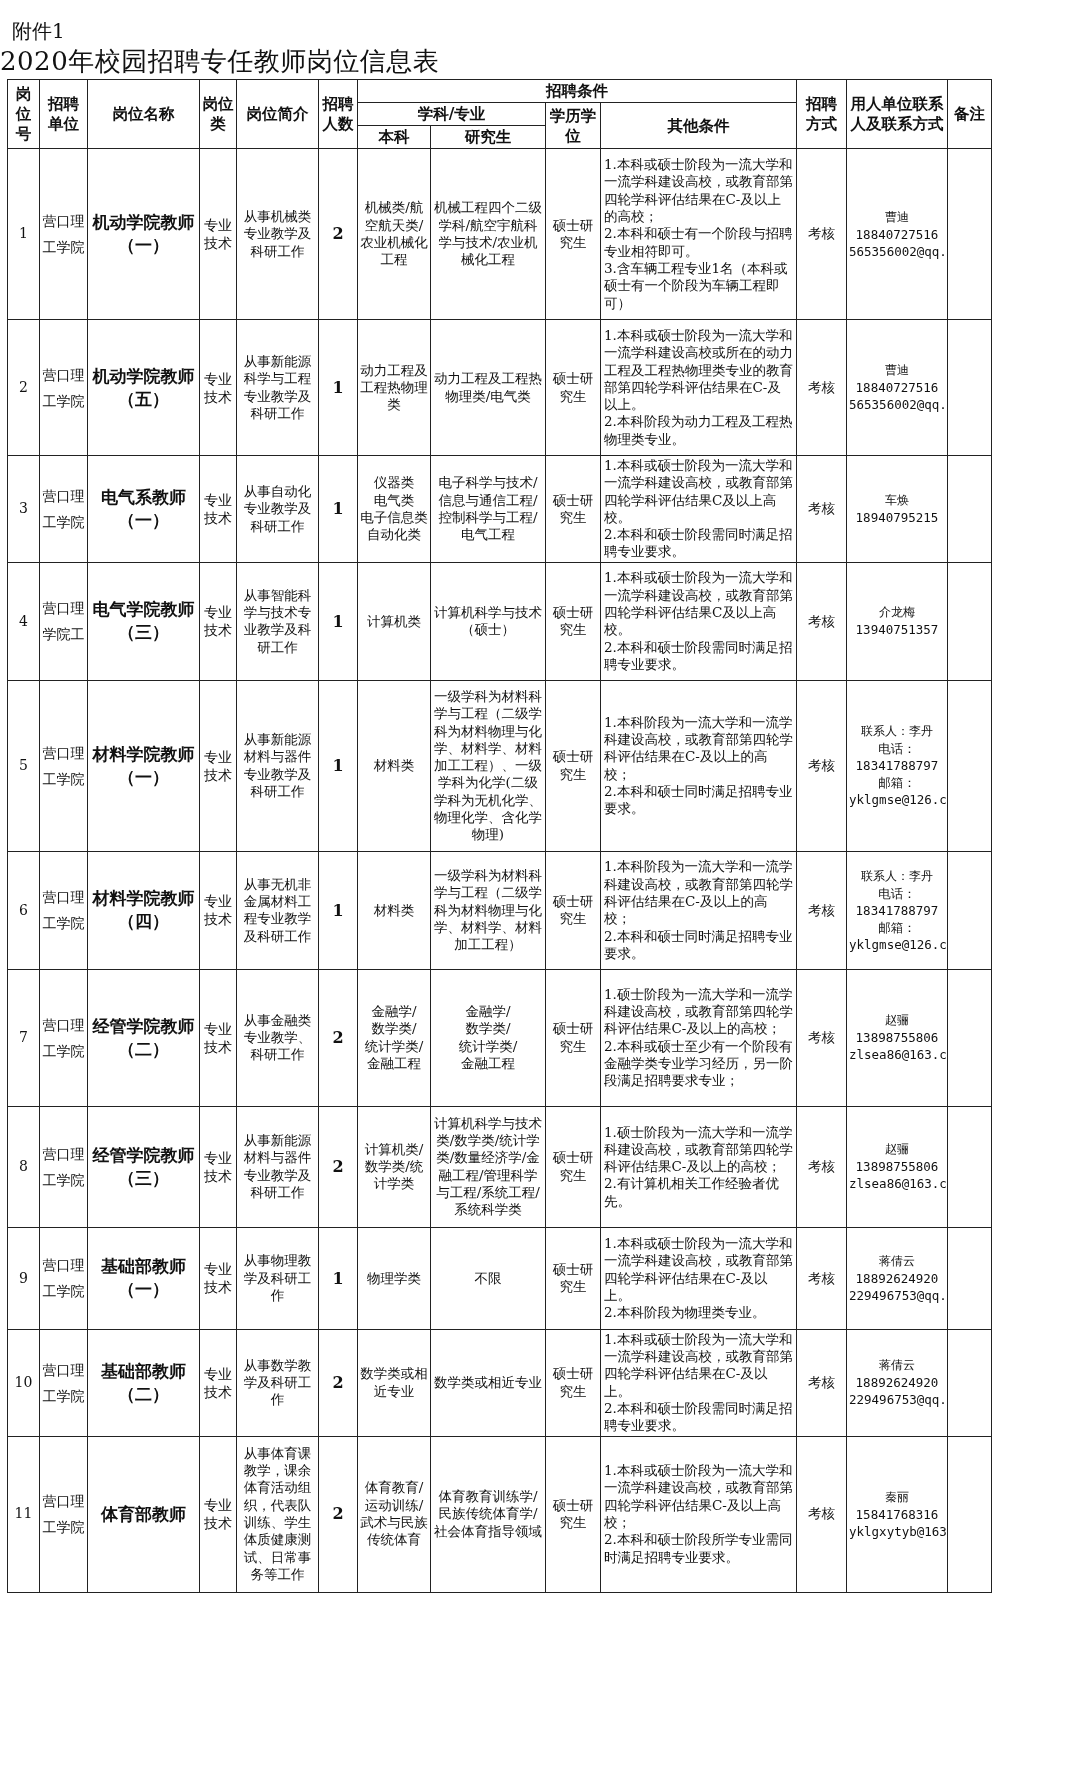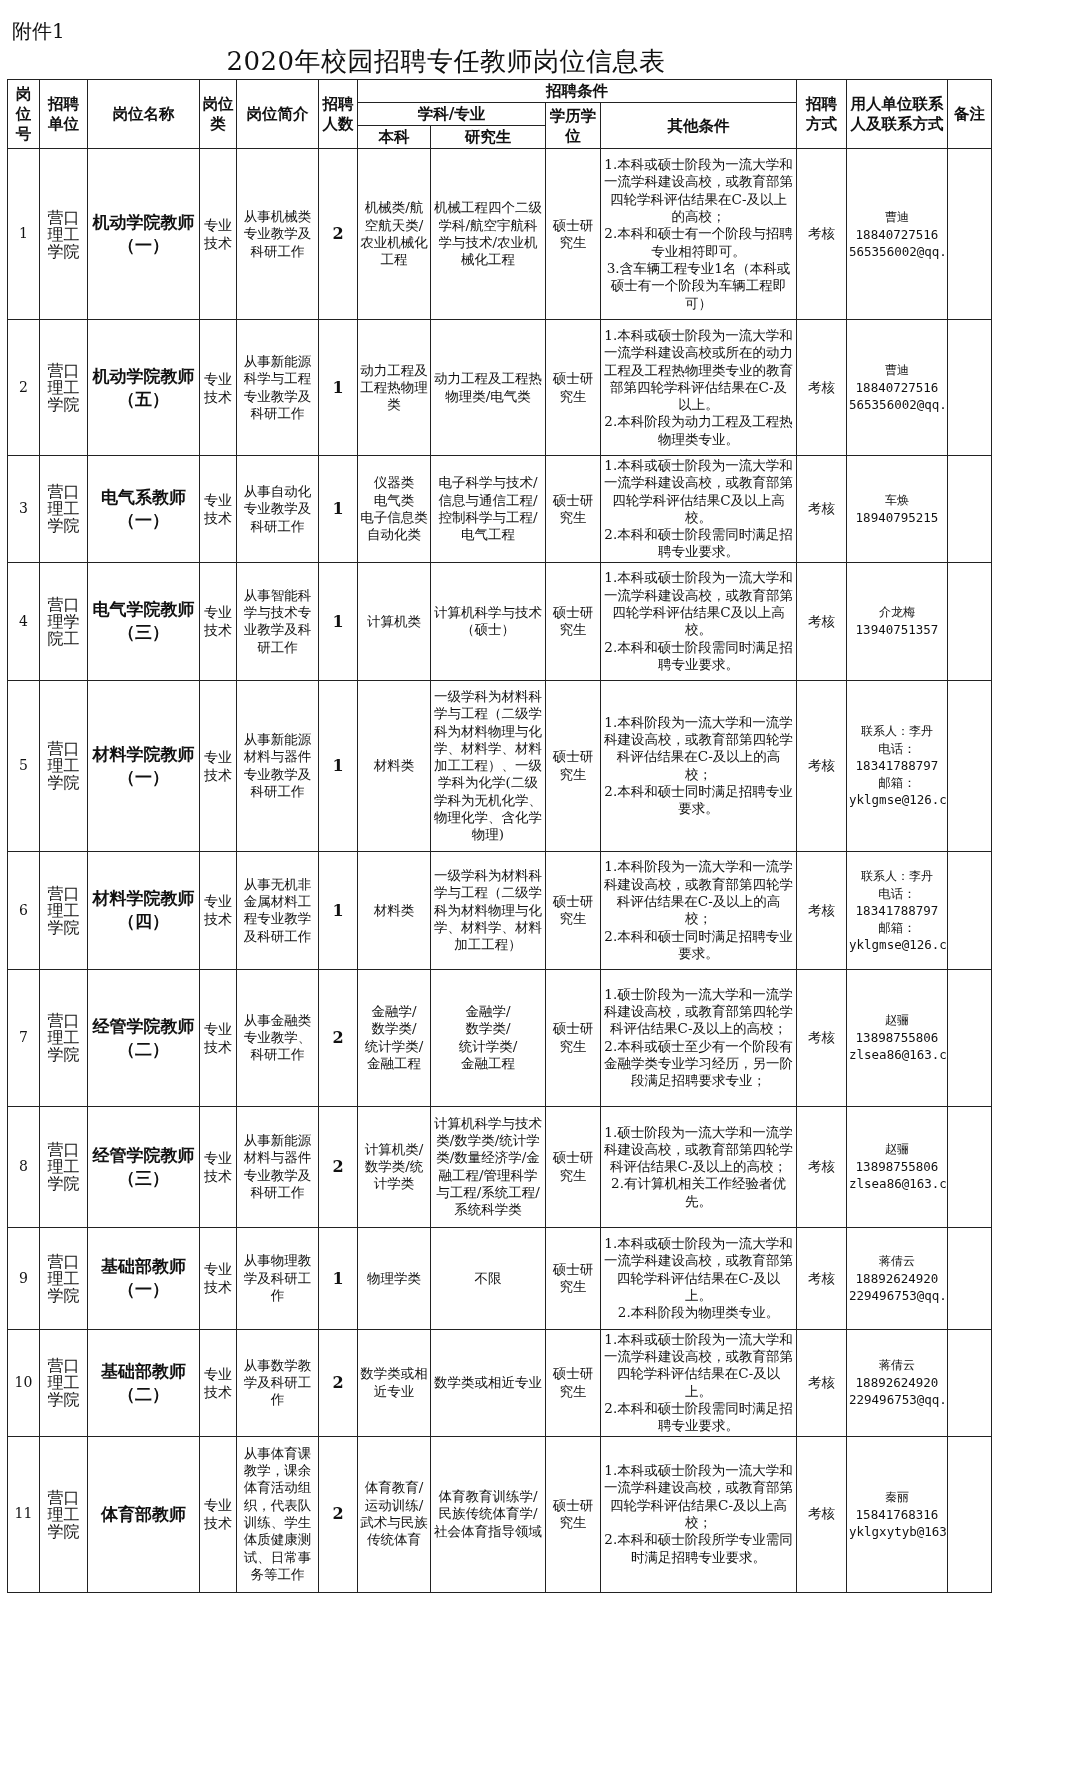--- a/index.html
+++ b/index.html
@@ -1,34 +1,34 @@
 <!DOCTYPE html>
 <html><head>
 <meta charset="utf-8">
 <style>
   html, body { margin: 0; padding: 0; background: #ffffff; }
   body { width: 1080px; height: 1766px; position: relative; overflow: hidden;
          font-family: "DejaVu Serif", "Liberation Serif", serif; color: #111; }
   .attach { position: absolute; left: 12px; top: 18px; font-size: 20px; }
-  .title { position: absolute; left: 0; width: 892px; top: 44px; text-align: center;
+  .title { position: absolute; left: 0; width: 892px; top: 44px; text-align: left;
            font-size: 26px; letter-spacing: 0.5px; }
   table { position: absolute; left: 7px; top: 79px; border-collapse: collapse;
           table-layout: fixed; width: 886px; }
   th, td { border: 1.5px solid #222; padding: 1px 2px; text-align: center;
            vertical-align: middle; overflow: hidden; }
   th { font-weight: bold; font-size: 15.5px; line-height: 20px;
        font-family: "DejaVu Sans", sans-serif; }
   td { font-size: 13.5px; line-height: 17.3px; }
   td.no { font-size: 14px; }
-  td.unit { font-size: 16px; line-height: 17px; }
+  td.unit { font-size: 14px; line-height: 26px; }
   td.name { font-weight: bold; font-size: 17px; line-height: 23px;
             font-family: "DejaVu Sans", sans-serif; }
   td.type { font-size: 14px; line-height: 18px; }
   td.count { font-weight: bold; font-size: 16px; }
-  td.other { text-align: center; font-size: 13.5px; line-height: 17.3px; padding: 1px 3px; }
+  td.other { text-align: left; font-size: 13.5px; line-height: 17.3px; padding: 1px 3px; }
   td.contact { font-size: 12.5px; line-height: 17px; font-family: "DejaVu Sans Mono", monospace; }
   td.contact .cname { font-family: "DejaVu Serif", serif; font-size: 12px; display: block; }
   .ln { display: block; white-space: pre-wrap; }
 </style>
 </head>
 <body>
 
 <div class="attach">附件1</div>
 <div class="title">2020年校园招聘专任教师岗位信息表</div>
 

